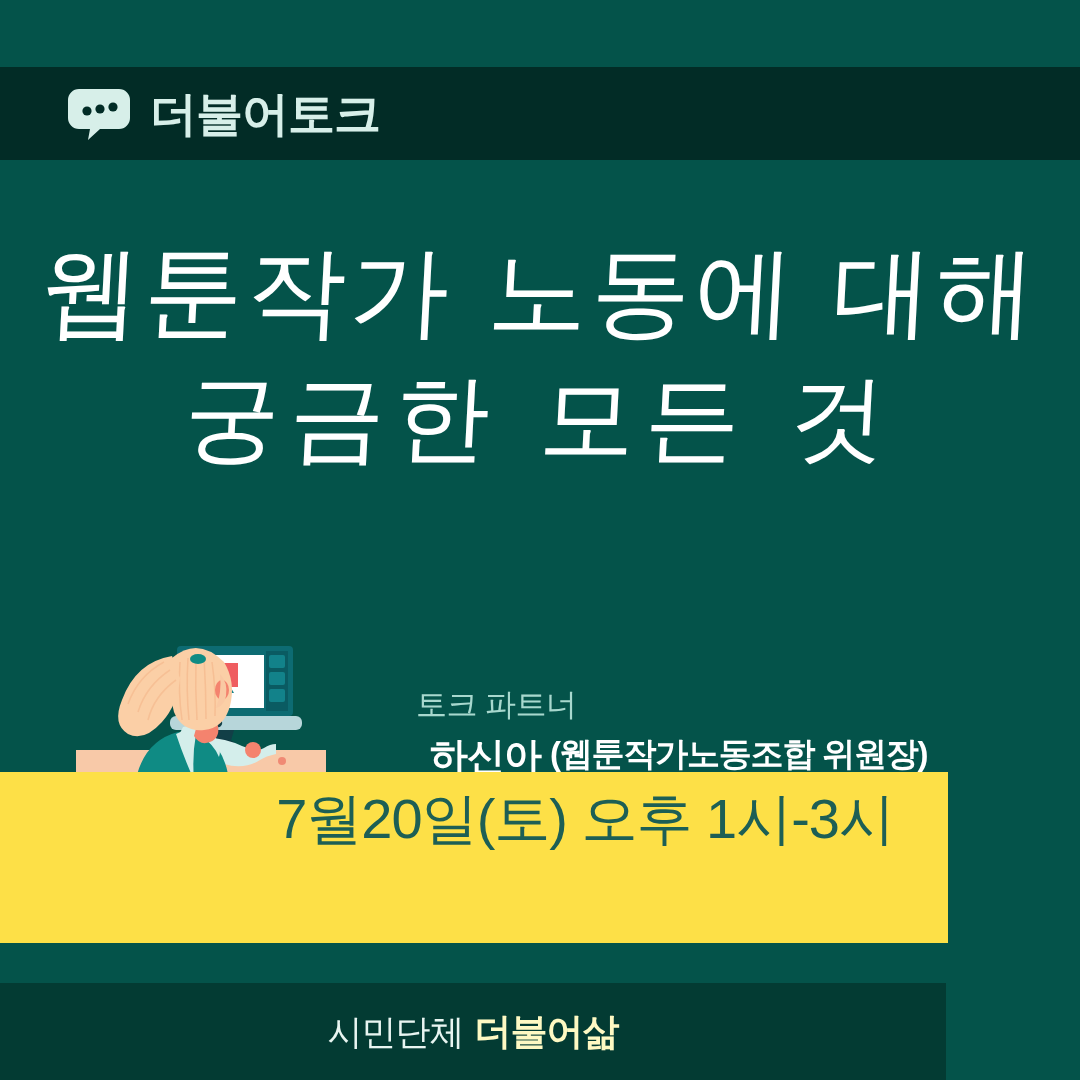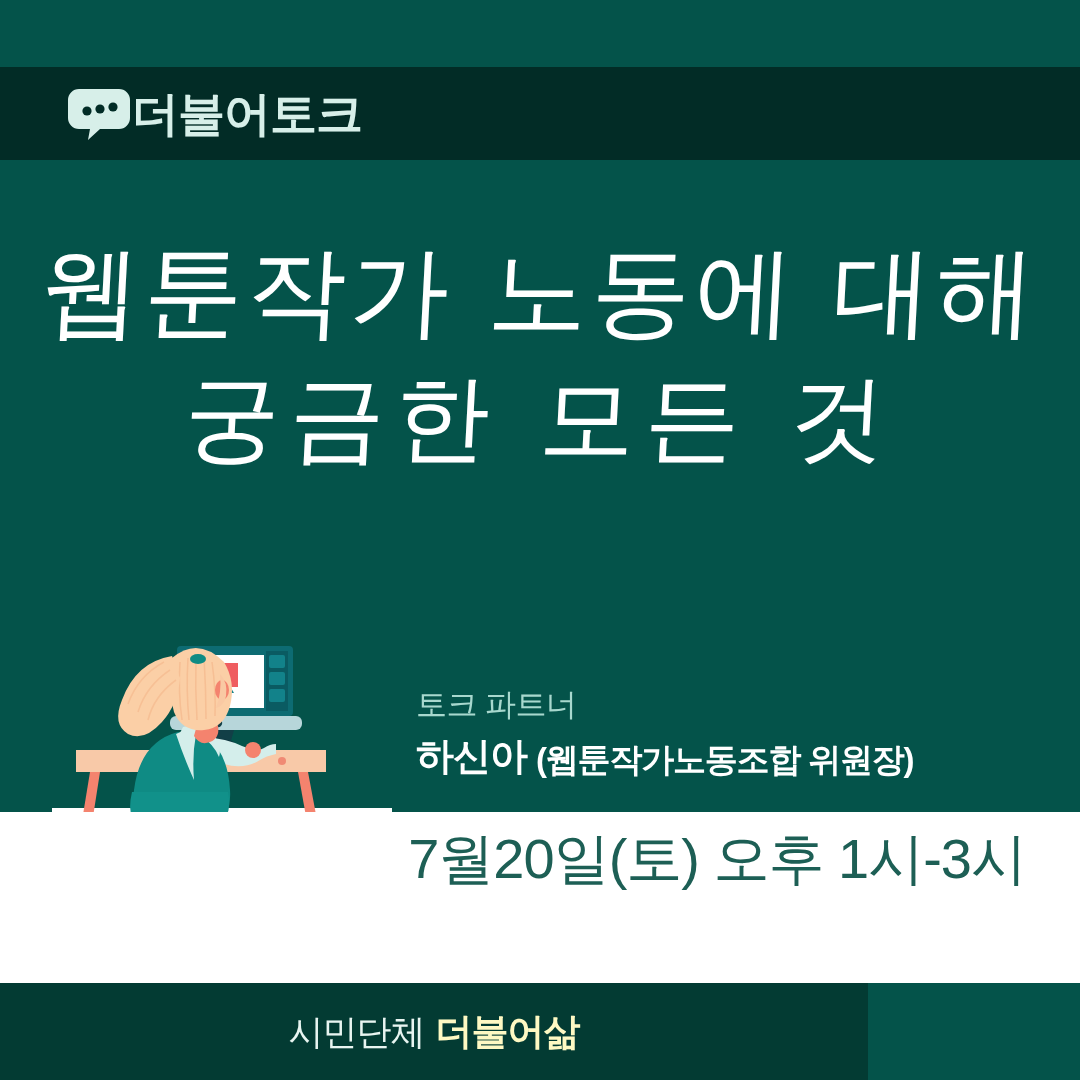--- a/index.html
+++ b/index.html
@@ -9,21 +9,21 @@
     background:#04534a;
   }
   .poster{position:relative;width:1080px;height:1080px;background:#04534a;overflow:hidden;}
 
   
   .header-band{
     position:absolute;left:0;top:67px;width:1080px;height:93px;
     background:#022c26;
     display:flex;align-items:center;
   }
-  .brand{display:flex;align-items:center;margin-left:66px;}
+  .brand{display:flex;align-items:center;gap:18px;margin-left:66px;}
   .bubble-icon{width:66px;height:54px;flex:none;display:block;}
   .brand-name{
     color:#d7efe9;font-size:47px;font-weight:700;letter-spacing:-1px;
     line-height:1;white-space:nowrap;
   }
 
   
   .title-block{
     position:absolute;left:0;top:228px;width:1080px;
     text-align:center;
@@ -46,47 +46,47 @@
     position:absolute;left:52px;top:622px;width:340px;height:320px;
   }
   .illustration svg{display:block;width:340px;height:320px;}
 
   
   .speaker-block{position:absolute;left:416px;top:688px;}
   .speaker-label{
     color:#a8d8ce;font-size:31px;font-weight:400;letter-spacing:-0.5px;
     line-height:1.1;margin-bottom:14px;white-space:nowrap;
   }
-  .speaker-name-row{display:flex;align-items:flex-end;white-space:nowrap;}
+  .speaker-name-row{display:flex;align-items:flex-start;white-space:nowrap;margin-left:14px;}
   .speaker-name{
     color:#ffffff;font-size:38px;font-weight:700;letter-spacing:-1px;line-height:1.1;
   }
   .speaker-org{
     color:#ffffff;font-size:33px;font-weight:700;letter-spacing:-1.2px;
     line-height:1.1;margin-left:9px;
   }
 
   
   .white-band{
-    position:absolute;left:0;top:812px;width:1080px;height:171px;background:#ffffff;
+    position:absolute;left:0;top:772px;width:948px;height:171px;background:#fde047;
   }
   .date-text{
     position:absolute;right:54px;top:19px;
     color:#1d5f55;font-size:56px;font-weight:400;letter-spacing:-1px;
     line-height:1;white-space:nowrap;
   }
   .place-text{
     position:absolute;right:54px;top:98px;
     color:#0a3b33;font-size:35px;font-weight:700;letter-spacing:-1.4px;
     line-height:1;white-space:nowrap;
   }
 
   
   .footer-band{
-    position:absolute;left:0;top:983px;width:868px;height:97px;
+    position:absolute;left:0;top:983px;width:946px;height:97px;
     background:#033b33;display:flex;align-items:center;justify-content:center;
   }
   .footer-inner{display:flex;align-items:baseline;white-space:nowrap;}
   .footer-pre{color:#e8f5f1;font-size:35px;font-weight:400;letter-spacing:-1px;}
   .footer-org{color:#fef9c3;font-size:37px;font-weight:700;letter-spacing:-1px;margin-left:11px;}
 </style>
 </head>
 <body>
 
 <div class="poster">

